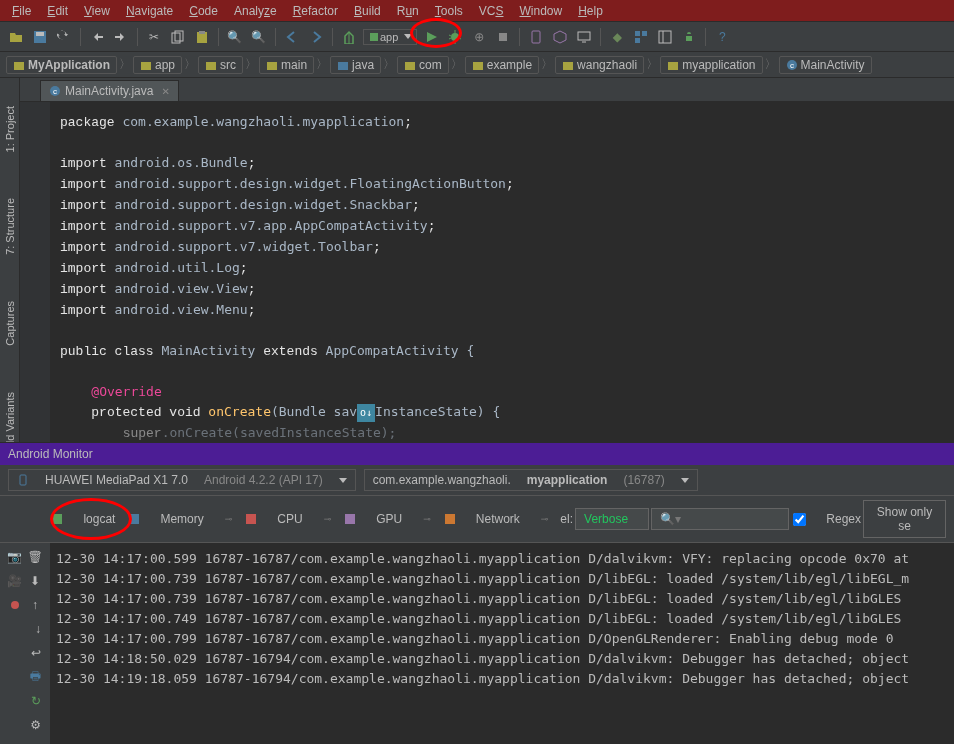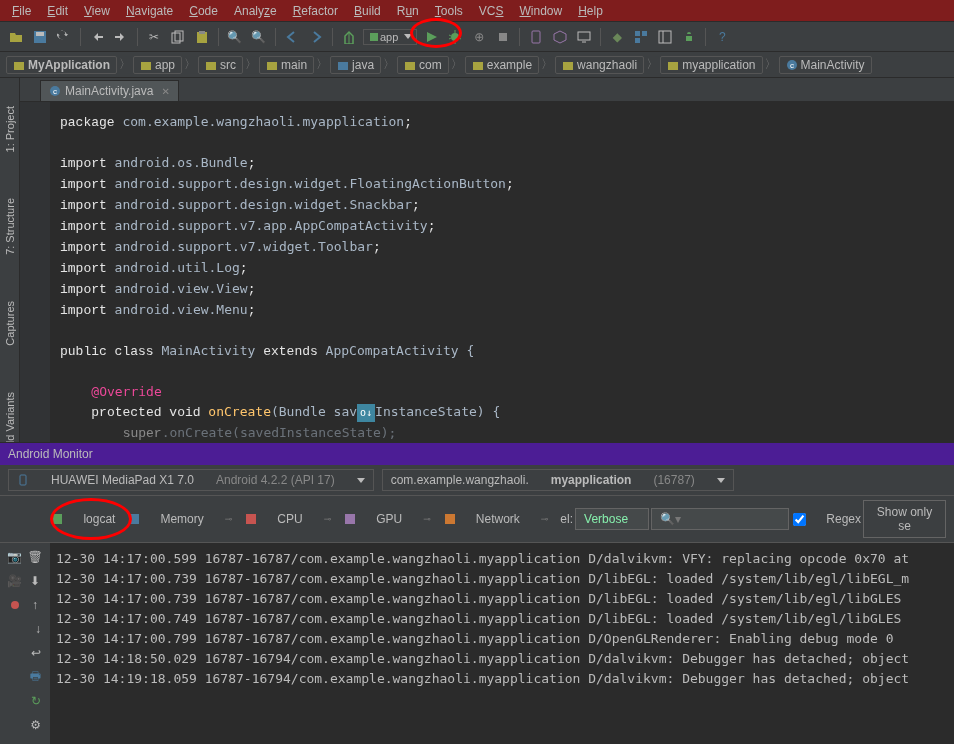--- a/index.html
+++ b/index.html
@@ -24,26 +24,26 @@
 .editor { flex:1; background:#2b2b2b; padding:10px 0 10px 40px; font-family:Consolas,monospace; font-size:13px; line-height:20px; color:#a9b7c6; overflow:hidden; position:relative; }
 .editor .gutter { position:absolute; left:0; top:0; width:30px; height:100%; background:#313335; }
 .kw { color:#e5e5e5;font-family:Liberation Mono, monospace; }
 .cls { color:#a9b7c6; }
 .ann { color:#ec4899; }
 .fn { color:#ffc66d; }
 .icon-override { display:inline-block; width:18px; height:18px; background:#3e86a0; vertical-align:middle; color:#fff; font-size:10px; text-align:center; line-height:18px; }
 .bottom-panel { position:absolute; bottom:0; left:0; right:0; height:302px; background:#3c3f41; border-top:1px solid #2b2b2b; display:flex; flex-direction:column; }
 .panel-title { padding:4px 8px; background:#4c1d95; font-size:12px; }
 .device-row { display:flex; align-items:center; padding:4px 8px; gap:8px; }
-.device-sel { background:#3c3f41; border:1px solid #555; padding:3px 8px; font-size:12px; display:flex; align-items:center; gap:22px; }
+.device-sel { background:#3c3f41; border:1px solid #555; padding:3px 8px; font-size:12px; display:flex; align-items:center; gap:16px; }
 .device-sel .dim { color:#888; }
 .panel-tabs { display:flex; align-items:center; padding:4px 8px; gap:2px; background:#3c3f41; border-top:1px solid #555; border-bottom:1px solid #555; position:relative; }
 .ptab { display:flex; align-items:center; gap:21px; padding:3px 6px; font-size:12px; }
 .ptab .pin { color:#777; font-size:9px; }
-.level-sel { background:#45494a; border:1px solid #646464; padding:3px 20px 3px 8px; font-size:12px; color:#86efac; }
+.level-sel { background:#45494a; border:1px solid #646464; padding:3px 20px 3px 8px; font-size:12px; color:#22c55e; }
 .search-box { background:#45494a; border:1px solid #646464; padding:3px 8px; font-size:12px; color:#bbb; width:150px; }
 .regex { display:flex; align-items:center; gap:20px; font-size:12px; }
 .show-btn { background:#3c3f41; border:1px solid #646464; padding:4px 8px; font-size:12px; color:#bbb; }
 .log-area { flex:1; display:flex; overflow:hidden; }
 .log-tools { width:50px; display:flex; flex-direction:column; align-items:center; padding:4px 0; gap:4px; background:#3c3f41; }
 .log-tool { width:40px; height:20px; display:flex; justify-content:center; align-items:center; color:#bbb; position:relative; }
 .log-content { flex:1; background:#2b2b2b; font-family:Consolas,monospace; font-size:13px; line-height:20px; color:#bbb; padding:6px; overflow:hidden; white-space:pre; }
 .circle-annotation { position:absolute; border:3px solid #ff0000; border-radius:50%; pointer-events:none; }
 .sq { width:10px; height:10px; display:inline-block; }
 .tri-down { width:0; height:0; border-left:4px solid transparent; border-right:4px solid transparent; border-top:5px solid #bbb; display:inline-block; }

